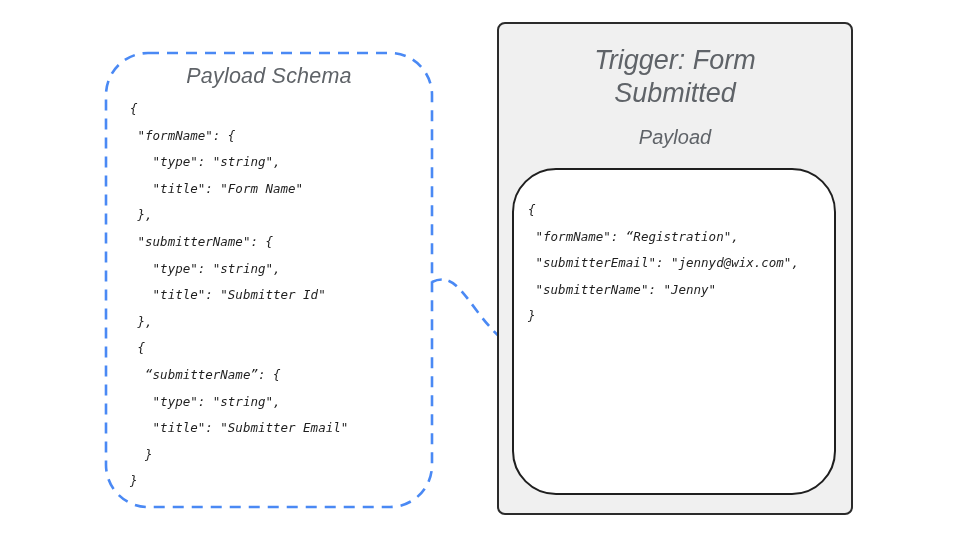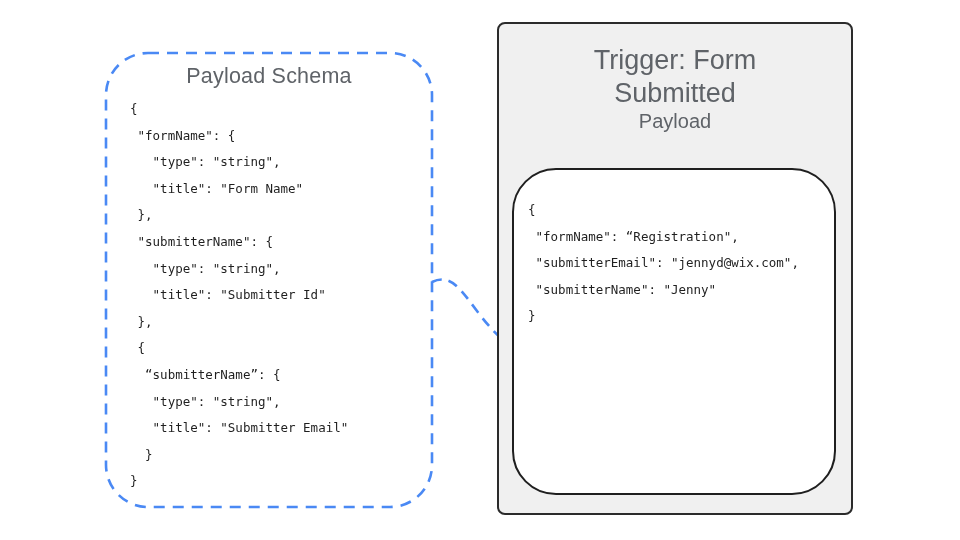--- a/index.html
+++ b/index.html
@@ -7,20 +7,21 @@
     padding: 0;
     background: #ffffff;
   }
   .stage {
     position: relative;
     width: 872px;
     height: 540px;
     background: #ffffff;
     overflow: hidden;
     font-family: "Liberation Sans", sans-serif;
+    font-style: italic;
   }
   .overlay {
     position: absolute;
     left: 0;
     top: 0;
     pointer-events: none;
   }
   
   .left-box {
     position: absolute;
@@ -67,20 +68,21 @@
   }
   .trigger-title {
     margin: 20px auto 0 auto;
     width: 250px;
     text-align: center;
     font-size: 27px;
     line-height: 33px;
     color: #5f6368;
   }
   .payload-subtitle {
+    margin-top: 16px;
     width: 100%;
     text-align: center;
     font-size: 20px;
     color: #5f6368;
   }
   .inner-box {
     position: absolute;
     left: 13px;
     top: 144px;
     width: 320px;

